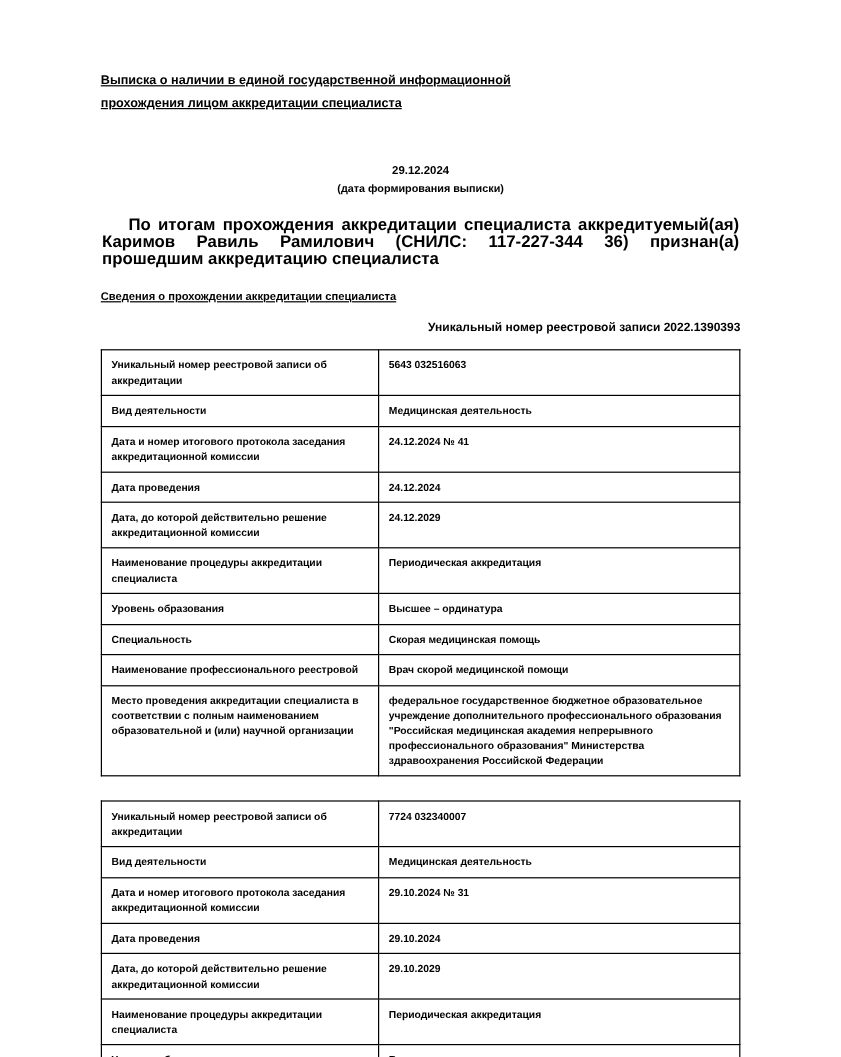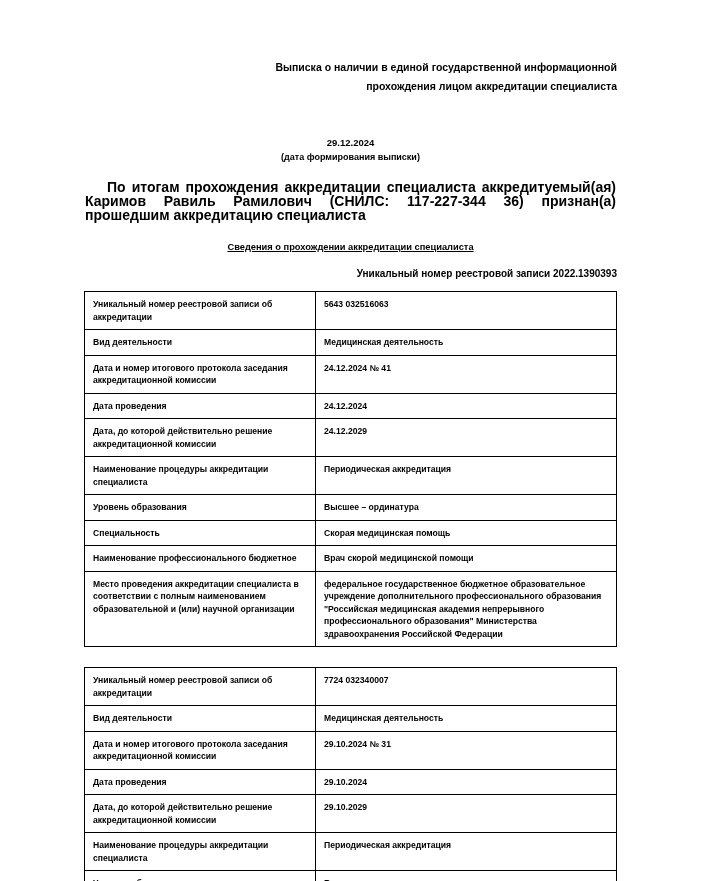--- a/index.html
+++ b/index.html
@@ -15,25 +15,26 @@
     -webkit-font-smoothing: antialiased;
   }
   .page {
     width: 701px;
     min-height: 881px;
     box-sizing: border-box;
     padding: 58px 84px 20px 84px;
     background: #ffffff;
   }
   .doc-title {
-    text-align: right;
+    text-align: left;
     font-size: 10.5px;
     font-weight: bold;
     line-height: 19px;
     margin: 0 0 6px 0;
+    text-decoration: underline;
   }
   .doc-title .line {
     display: block;
   }
   .date-block {
     text-align: center;
     margin-top: 40px;
     margin-bottom: 10px;
   }
   .date-value {
@@ -49,21 +50,20 @@
   .summary {
     font-size: 14px;
     font-weight: bold;
     line-height: 14px;
     text-align: justify;
     text-indent: 22px;
     margin: 16px 0 0 0;
     padding: 0 1px;
   }
   .section-heading {
-    text-align: center;
     font-size: 9.3px;
     font-weight: bold;
     margin-top: 20px;
     margin-bottom: 0;
   }
   .section-heading span {
     text-decoration: underline;
   }
   .record-number {
     text-align: right;
@@ -147,21 +147,21 @@
       </tr>
       <tr>
         <td class="label">Уровень образования</td>
         <td class="value">Высшее – ординатура</td>
       </tr>
       <tr>
         <td class="label">Специальность</td>
         <td class="value">Скорая медицинская помощь</td>
       </tr>
       <tr>
-        <td class="label">Наименование профессионального бюджетное</td>
+        <td class="label">Наименование профессионального реестровой</td>
         <td class="value">Врач скорой медицинской помощи</td>
       </tr>
       <tr>
         <td class="label">Место проведения аккредитации специалиста в соответствии с полным наименованием образовательной и (или) научной организации</td>
         <td class="value">федеральное государственное бюджетное образовательное учреждение дополнительного профессионального образования "Российская медицинская академия непрерывного профессионального образования" Министерства здравоохранения Российской Федерации</td>
       </tr>
     </tbody>
   </table>
 
   <div class="spacer"></div>

